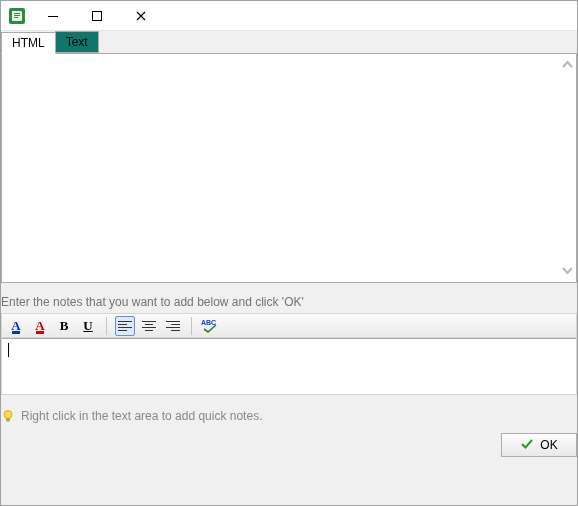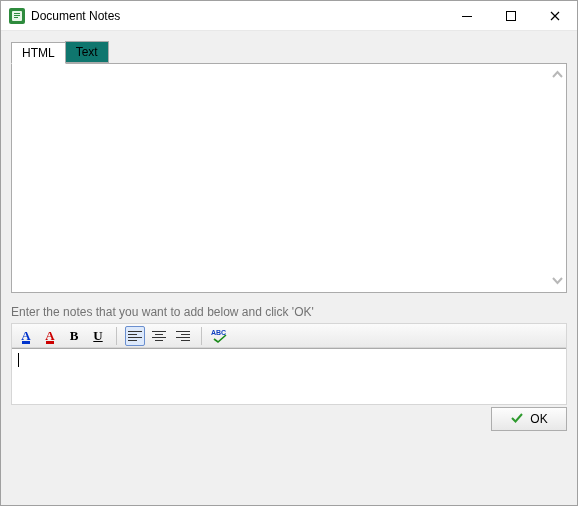--- a/index.html
+++ b/index.html
@@ -20,21 +20,21 @@
     background: #fff;
     border-bottom: 1px solid #e8e8e8;
   }
   .titlebar .ticon { margin: 0 6px 0 8px; width:16px; height:16px; display:flex; align-items:center; justify-content:center;}
   .titlebar .title { flex: 1; color: #000; font-size: 12px; }
   .winbtns { display: flex; height: 100%; }
   .winbtn { width: 44px; display: flex; align-items: center; justify-content: center; cursor: default; }
 
   .client {
     background: #f0f0f0;
-    padding: 10px;
+    padding: 0;
     height: calc(506px - 30px - 2px);
     display: flex;
     flex-direction: column;
   }
 
   .tabstrip { display: flex; align-items: flex-end; height: 22px; position: relative; z-index: 2; }
   .tab {
     padding: 3px 10px 3px 10px;
     font-size: 12px;
     color: #000;
@@ -106,21 +106,21 @@
   }
 
   .hint {
     display:flex; align-items:center; gap:6px;
     margin-top:14px;
     color:#888;
     font-size:12px;
   }
   .bulb { width:14px; height:14px; display:flex; align-items:center; justify-content:center; }
 
-  .btnrow { display:flex; justify-content:flex-end; margin-top:2px; }
+  .btnrow { display:flex; justify-content:flex-end; margin-top:10px; }
   .okbtn {
     min-width: 76px;
     height: 24px;
     display:flex; align-items:center; justify-content:center; gap:6px;
     border:1px solid #adadad;
     background:linear-gradient(#fdfdfd,#e8e8e8);
     font-size:12px;
     cursor:default;
     padding: 0 10px;
   }
@@ -131,21 +131,20 @@
 <div class="titlebar">
   <span class="ticon">
     <svg width="16" height="16" viewBox="0 0 16 16">
       <rect x="0" y="0" width="16" height="16" rx="2" fill="#2e8b3d"></rect>
       <rect x="3" y="3" width="10" height="10" rx="1" fill="#e8f6e8"></rect>
       <rect x="5" y="5" width="6" height="1" fill="#2e8b3d"></rect>
       <rect x="5" y="7" width="6" height="1" fill="#2e8b3d"></rect>
       <rect x="5" y="9" width="4" height="1" fill="#2e8b3d"></rect>
     </svg>
   </span>
-  <span class="title">Document Notes</span>
   <div class="winbtns">
     <div class="winbtn">
       <svg width="10" height="10" viewBox="0 0 10 10">
           <rect x="0" y="5" width="10" height="1" fill="#000"></rect>
         </svg>
     </div>
     <div class="winbtn">
       <svg width="10" height="10" viewBox="0 0 10 10">
           <rect x="0.5" y="0.5" width="9" height="9" fill="none" stroke="#000" stroke-width="1"></rect>
         </svg>
@@ -233,20 +232,30 @@
             <path d="M3 11 L7 14 L15 7" fill="none" stroke="#1a8a1a" stroke-width="1.6"></path>
           </svg>
         </div>
       </div>
     </div>
     <div class="editor">
       <span class="caret"></span>
     </div>
   </div>
 
+  <div class="hint">
+    <span class="bulb">
+      <svg width="14" height="14" viewBox="0 0 14 14">
+        <circle cx="7" cy="5.5" r="4" fill="#ffd94a" stroke="#c9a200" stroke-width="0.8"></circle>
+        <rect x="5" y="9.5" width="4" height="2" fill="#c9a200"></rect>
+        <rect x="5.5" y="11.5" width="3" height="1" fill="#888"></rect>
+      </svg>
+    </span>
+    <span>Right click in the text area to add quick notes.</span>
+  </div>
 
   <div class="btnrow">
     <div class="okbtn">
       <span>
         <svg width="14" height="14" viewBox="0 0 14 14">
             <path d="M2 7 L5.5 10.5 L12 3" fill="none" stroke="#2e9a2e" stroke-width="2"></path>
           </svg>
       </span>
       <span>OK</span>
     </div>

